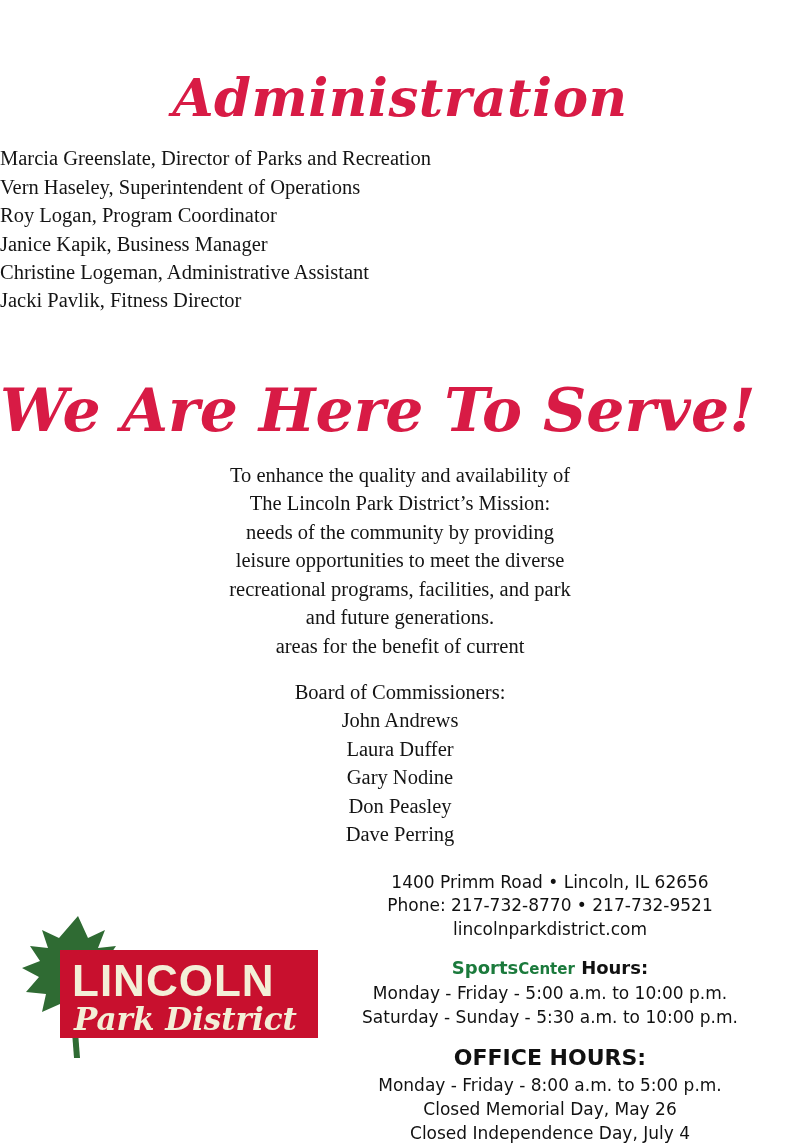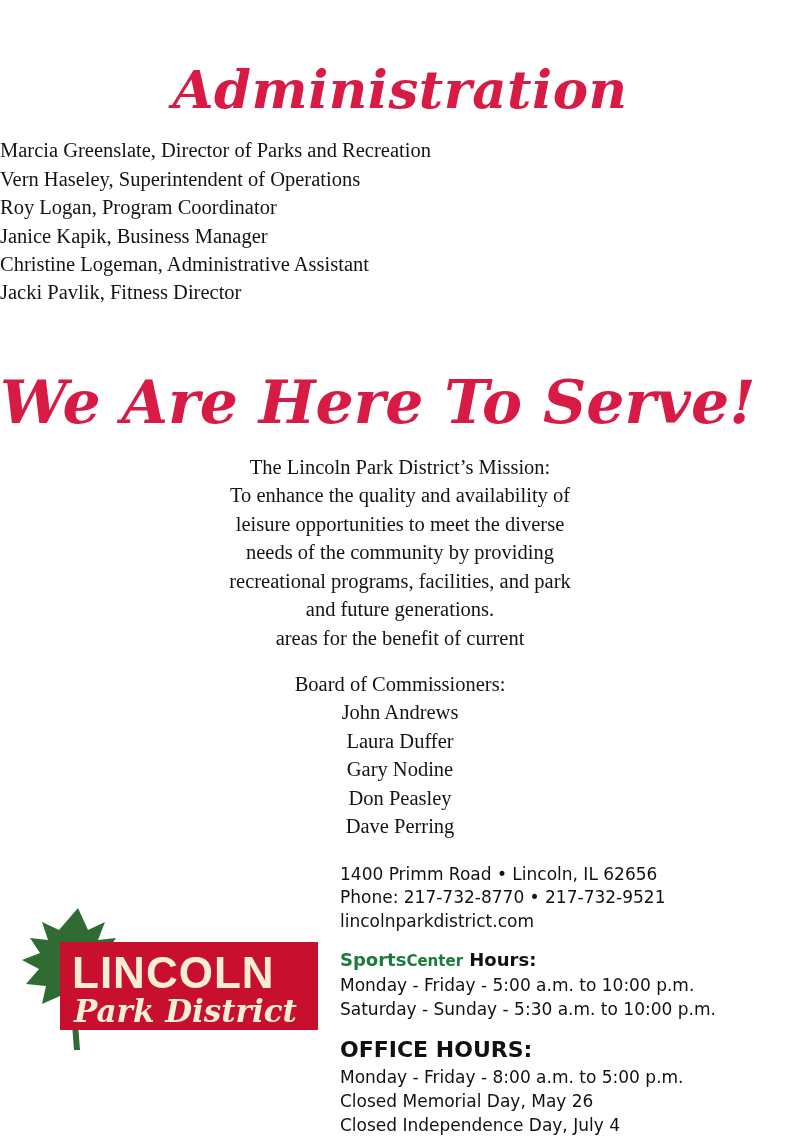--- a/index.html
+++ b/index.html
@@ -24,21 +24,21 @@
 
   
   .admin-title {
     text-align: center;
     font-family: "DejaVu Serif", serif;
     font-style: italic;
     font-weight: bold;
     font-size: 53px;
     color: #d81b45;
     letter-spacing: 0.5px;
-    margin: 0;
+    margin: 8px;
     padding-top: 60px;
     line-height: 1.1;
   }
   .admin-list {
     text-align: left;
     margin-top: 18px;
     font-size: 20.5px;
     line-height: 1.29;
     color: #141414;
   }
@@ -81,21 +81,21 @@
   .board div {
     padding: 1px 0;
   }
 
   
   .contact-block {
     position: absolute;
     left: 340px;
     top: 862px;
     width: 420px;
-    text-align: left;
+    text-align: center;
     font-family: "DejaVu Sans", sans-serif;
     font-size: 17px;
     color: #111111;
     line-height: 1.35;
   }
   .contact-block .line {
     padding: 0.5px 0;
   }
   .hours-group {
     margin-top: 14px;
@@ -139,24 +139,24 @@
     <div>Vern Haseley, Superintendent of Operations</div>
     <div>Roy Logan, Program Coordinator</div>
     <div>Janice Kapik, Business Manager</div>
     <div>Christine Logeman, Administrative Assistant</div>
     <div>Jacki Pavlik, Fitness Director</div>
   </div>
 
   <h2 class="serve-title">We Are Here To Serve!</h2>
 
   <div class="mission">
+    <div>To enhance the quality and availability of</div>
     <div>The Lincoln Park District’s Mission:</div>
-    <div>To enhance the quality and availability of</div>
+    <div>needs of the community by providing</div>
     <div>leisure opportunities to meet the diverse</div>
-    <div>needs of the community by providing</div>
     <div>recreational programs, facilities, and park</div>
     <div>and future generations.</div>
     <div>areas for the benefit of current</div>
   </div>
 
   <div class="board">
     <div>Board of Commissioners:</div>
     <div>John Andrews</div>
     <div>Laura Duffer</div>
     <div>Gary Nodine</div>

